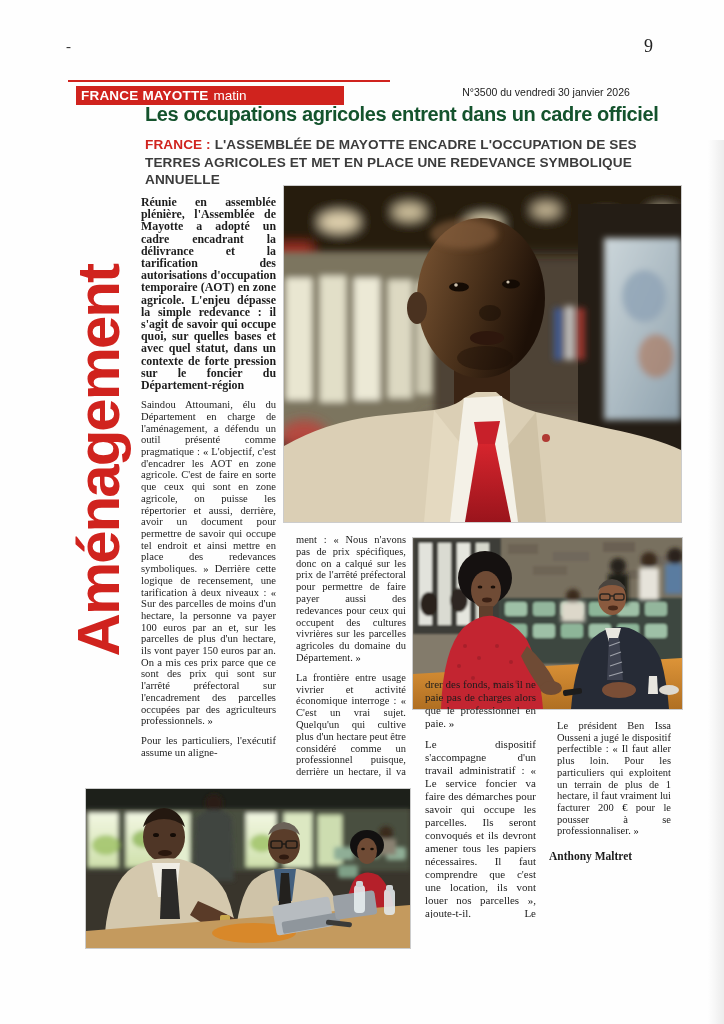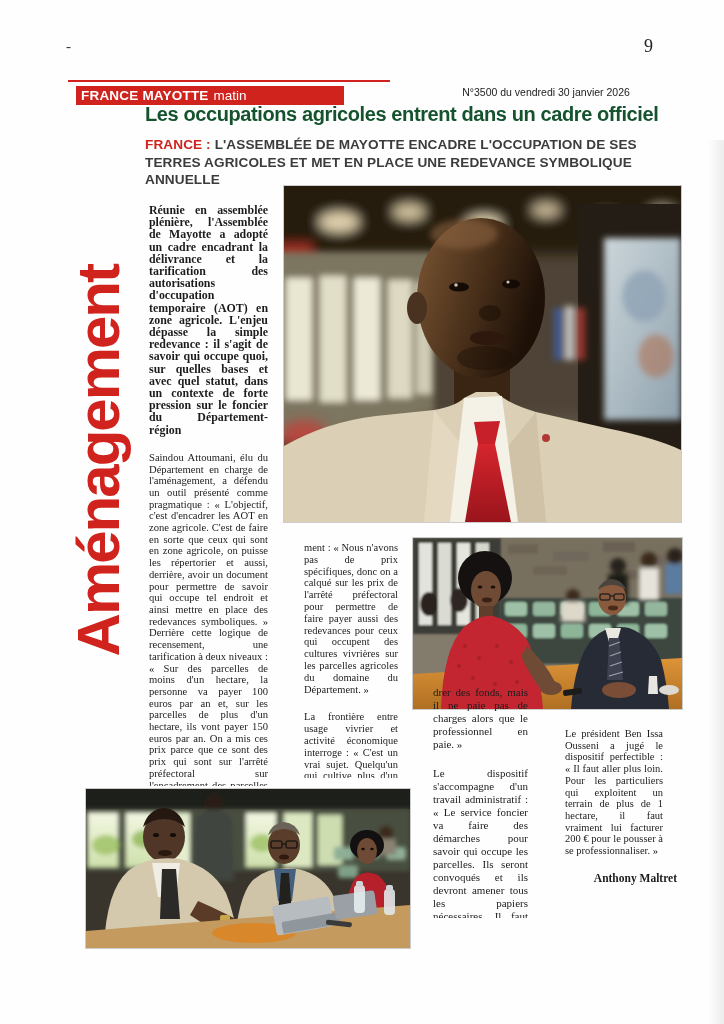--- a/index.html
+++ b/index.html
@@ -32,30 +32,30 @@
                   font-family:"Liberation Sans",sans-serif;font-weight:700;font-size:60px;
                   letter-spacing:-2px;color:var(--accent);}
 
   .photo{position:absolute;border:1px solid #cccccc;background:#555;box-sizing:border-box;}
   .photo svg{display:block;}
   .photo-main{left:283px;top:185px;width:399px;height:338px;}
   .photo-2{left:412px;top:537px;width:271px;height:173px;}
   .photo-3{left:85px;top:788px;width:326px;height:161px;}
 
   .col{position:absolute;text-align:justify;}
-  .col p{margin:16px;}
+  .col p{margin:8px;}
   .col1{left:133px;top:188px;width:151px;height:598px;overflow:hidden;
         font-size:10.6px;line-height:11.7px;}
   .col1 .intro{font-weight:700;font-size:11.9px;line-height:12.2px;margin-bottom:7px;}
   .col2{left:288px;top:526px;width:126px;height:252px;overflow:hidden;
         font-size:10.5px;line-height:11.8px;}
   .col3{left:417px;top:670px;width:127px;height:248px;overflow:hidden;
         font-size:11px;line-height:13px;}
   .col4{left:549px;top:712px;width:130px;font-size:10.5px;line-height:11.7px;}
-  .byline{margin-top:14px;text-align:right;font-weight:700;font-size:11.5px;padding-right:2px;}
+  .byline{margin-top:14px;font-weight:700;font-size:11.5px;padding-right:2px;}
 
   .edge-shadow{position:absolute;right:0;top:140px;width:16px;height:884px;
                background:linear-gradient(to right,rgba(0,0,0,0),rgba(0,0,0,0.07));}
 </style>
 </head>
 <body>
 
 <div class="page">
 
   <div class="fold-mark">-</div>
@@ -158,20 +158,21 @@
         <polygon points="190,236 216,235 211,258 194,258" fill="#c8202a"></polygon>
         <polygon points="194,258 211,258 227,336 181,336" fill="url(#gTie)"></polygon>
         <circle cx="262" cy="252" r="4" fill="#b03a33"></circle>
       </g>
     </svg>
   </div>
 
   <div class="col col1">
     <p class="intro">Réunie en assemblée plénière, l'Assemblée de Mayotte a adopté un cadre encadrant la délivrance et la tarification des autorisations d'occupation temporaire (AOT) en zone agricole. L'enjeu dépasse la simple redevance : il s'agit de savoir qui occupe quoi, sur quelles bases et avec quel statut, dans un contexte de forte pression sur le foncier du Département-région</p>
     <p>Saindou Attoumani, élu du Département en charge de l'aménagement, a défendu un outil présenté comme pragmatique : « L'objectif, c'est d'encadrer les AOT en zone agricole. C'est de faire en sorte que ceux qui sont en zone agricole, on puisse les répertorier et aussi, derrière, avoir un document pour permettre de savoir qui occupe tel endroit et ainsi mettre en place des redevances symboliques. » Derrière cette logique de recensement, une tarification à deux niveaux : « Sur des parcelles de moins d'un hectare, la personne va payer 100 euros par an et, sur les parcelles de plus d'un hectare, ils vont payer 150 euros par an. On a mis ces prix parce que ce sont des prix qui sont sur l'arrêté préfectoral sur l'encadrement des parcelles occupées par des agriculteurs professionnels. »</p>
+    <p>Pour les particuliers, l'exécutif assume un aligne-</p>
   </div>
 
   <div class="col col2">
     <p>ment : « Nous n'avons pas de prix spécifiques, donc on a calqué sur les prix de l'arrêté préfectoral pour permettre de faire payer aussi des redevances pour ceux qui occupent des cultures vivrières sur les parcelles agricoles du domaine du Département. »</p>
     <p>La frontière entre usage vivrier et activité économique interroge : « C'est un vrai sujet. Quelqu'un qui cultive plus d'un hectare peut être considéré comme un professionnel puisque, derrière un hectare, il va liquider ses récoltes et ça va engen-</p>
   </div>
 
   <div class="photo photo-2">
     <svg width="269" height="171" viewBox="0 0 269 171">
       <defs>

